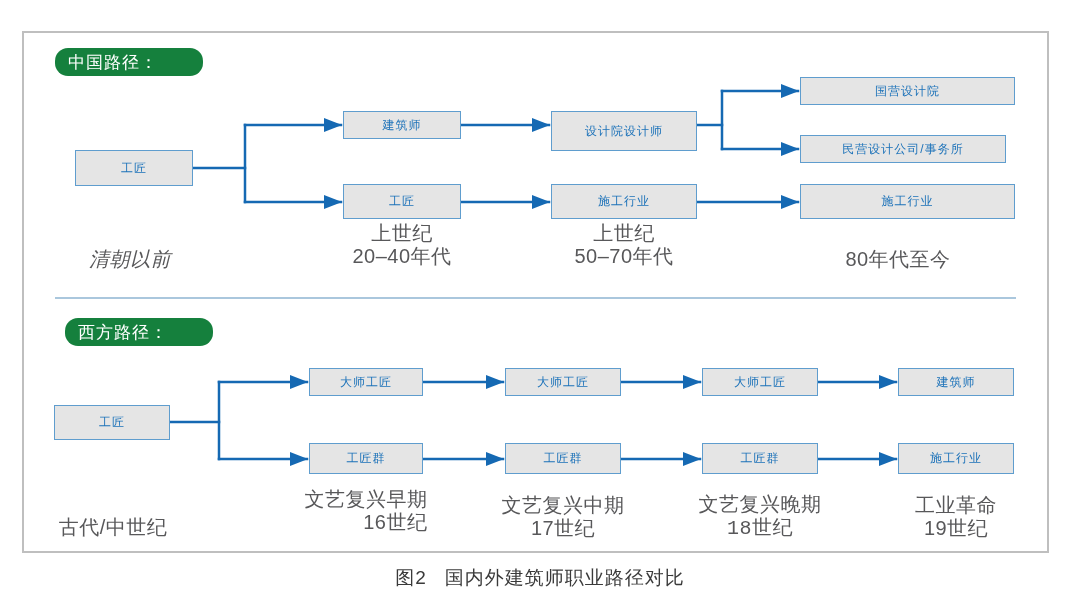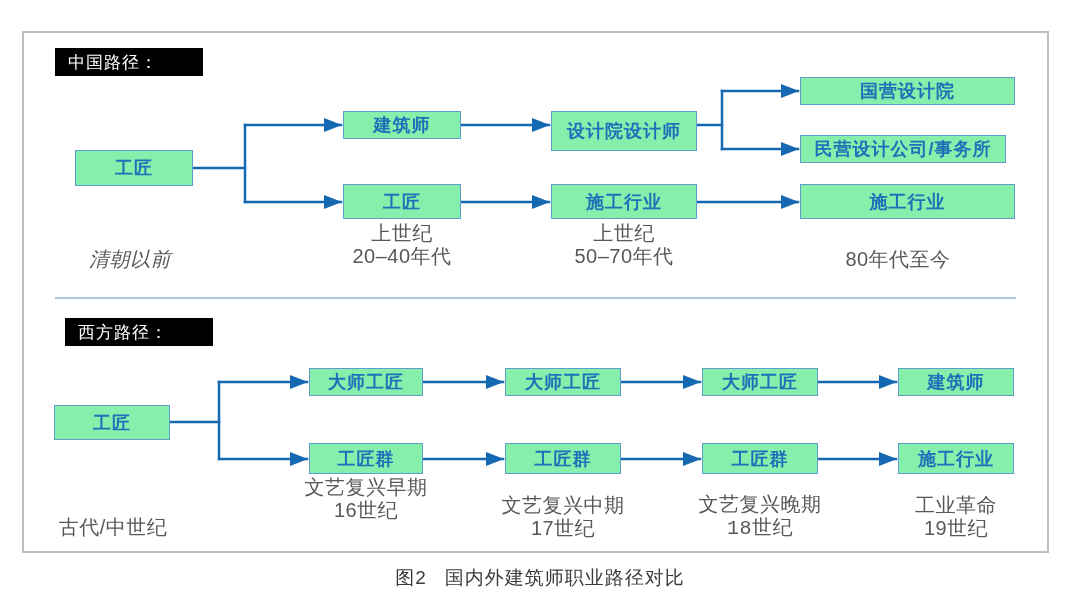--- a/index.html
+++ b/index.html
@@ -6,28 +6,29 @@
   .stage{
     position:relative;width:1080px;height:605px;background:#ffffff;
     font-family:"Liberation Sans",sans-serif;overflow:hidden;
   }
   .frame{
     position:absolute;left:22px;top:31px;width:1023px;height:518px;
     border:2px solid #bfbfbf;background:#ffffff;
   }
   .wires{position:absolute;left:0;top:0;width:1080px;height:605px;pointer-events:none;}
   .hdr{
-    position:absolute;height:28px;width:148px;background:#000000;color:#ffffff;
+    position:absolute;height:28px;width:148px;background:#15803d;color:#ffffff;
     font-size:17px;display:flex;align-items:center;padding-left:13px;box-sizing:border-box;
     letter-spacing:1px;
+    border-radius:13px;
   }
   .node{
-    position:absolute;box-sizing:border-box;border:1.5px solid #5f9dce;background:#86efac;
-    color:#1c72b9;font-size:18px;display:flex;align-items:center;justify-content:center;
-    letter-spacing:1px;white-space:nowrap;font-weight:bold;
+    position:absolute;box-sizing:border-box;border:1.5px solid #5f9dce;background:#e5e5e5;
+    color:#1c72b9;font-size:12px;display:flex;align-items:center;justify-content:center;
+    letter-spacing:1px;white-space:nowrap;
   }
   .era{
     position:absolute;transform:translateX(-50%);text-align:center;color:#58585a;
     font-size:20px;line-height:23px;white-space:nowrap;letter-spacing:0.5px;
   }
   .figcap{
     position:absolute;left:0;top:565px;width:1080px;text-align:center;color:#3a3a3a;
     font-size:19px;letter-spacing:1px;
   }
   .figcap .num{margin-right:18px;}
@@ -102,21 +103,21 @@
   <div class="node" style="left:309px;top:368px;width:114px;height:28px;">大师工匠</div>
   <div class="node" style="left:505px;top:368px;width:116px;height:28px;">大师工匠</div>
   <div class="node" style="left:702px;top:368px;width:116px;height:28px;">大师工匠</div>
   <div class="node" style="left:898px;top:368px;width:116px;height:28px;">建筑师</div>
   <div class="node" style="left:309px;top:443px;width:114px;height:31px;">工匠群</div>
   <div class="node" style="left:505px;top:443px;width:116px;height:31px;">工匠群</div>
   <div class="node" style="left:702px;top:443px;width:116px;height:31px;">工匠群</div>
   <div class="node" style="left:898px;top:443px;width:116px;height:31px;">施工行业</div>
 
   <div class="era" style="left:113px;top:506px;margin-top:10px;">古代/中世纪</div>
-  <div class="era" style="left:366px;top:476px;">
+  <div class="era" style="left:366px;top:488px;text-align:right;">
     <div>文艺复兴早期</div>
     <div>16世纪</div>
   </div>
   <div class="era" style="left:563px;top:494px;">
     <div>文艺复兴中期</div>
     <div>17世纪</div>
   </div>
   <div class="era" style="left:760px;top:494px;font-family:Liberation Mono, monospace;">
     <div>文艺复兴晚期</div>
     <div>18世纪</div>

